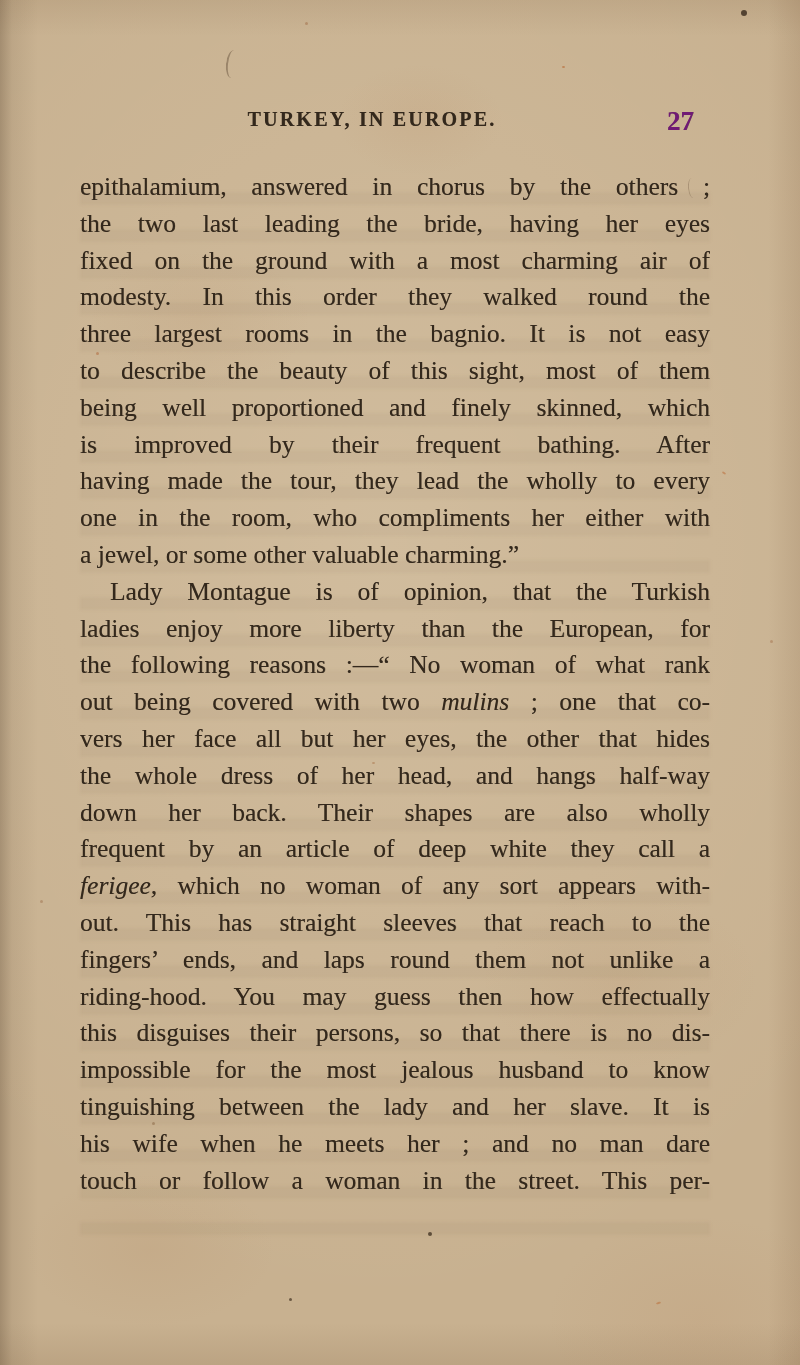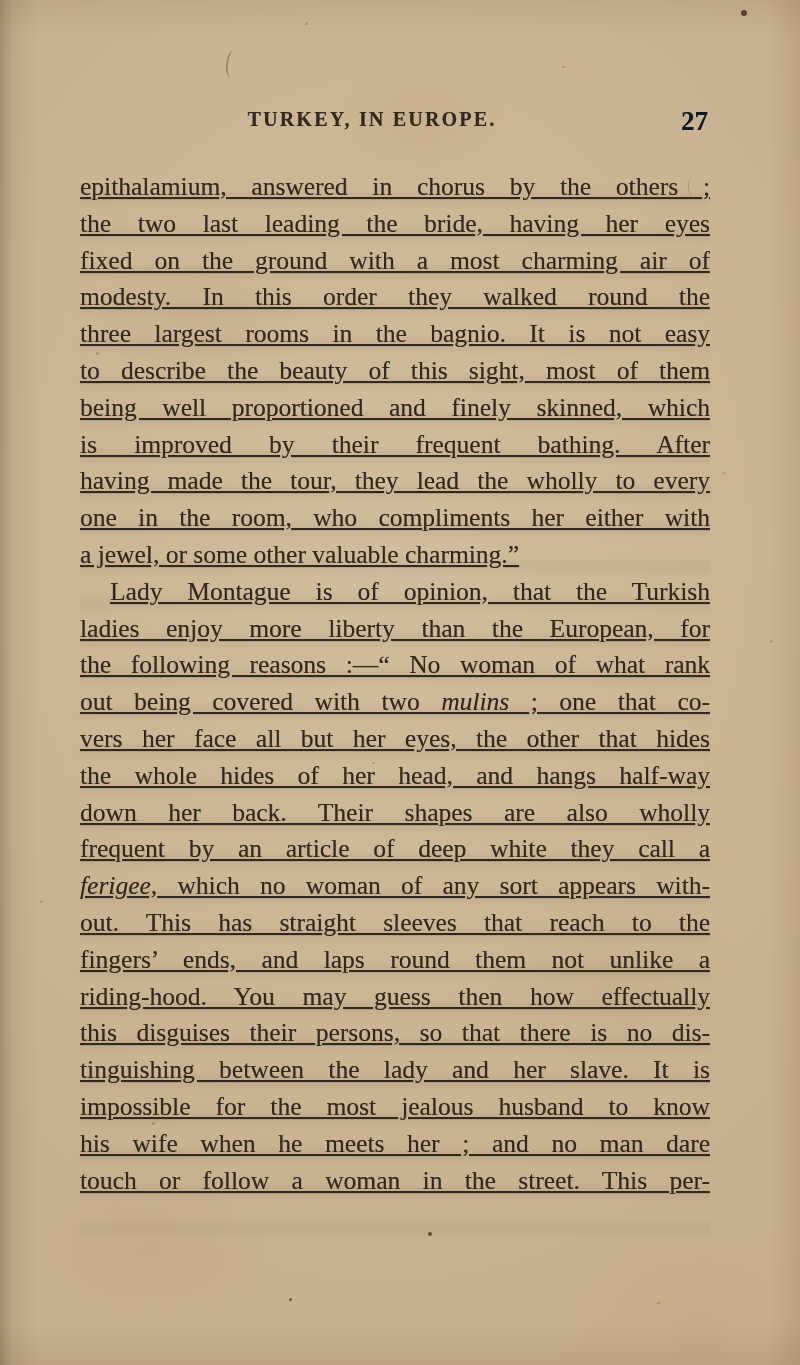--- a/index.html
+++ b/index.html
@@ -28,38 +28,37 @@
     position: absolute; left: 80px; top: 108px; width: 630px; height: 36px;
     z-index: 2; text-align: center;
   }
   .header-title {
     display: inline-block;
     font-size: 20px; font-weight: bold; letter-spacing: 2.2px;
     color: #33281c; text-shadow: 0.3px 0.3px 0.6px rgba(51,40,28,0.5);
     margin-right: 46px; 
   }
   .page-number {
-    position: absolute; right: 2px; top: -2px;
-    font-size: 27px; font-weight: bold; color: #0f172a;
+    position: absolute; right: 16px; top: -2px;
+    font-size: 27px; font-weight: bold; color: #701a75;
     text-shadow: 0.3px 0.3px 0.6px rgba(51,40,28,0.5);
   }
   .bleed-through {
     position: absolute; left: 80px; top: 192px; width: 630px; height: 1050px;
     z-index: 1; pointer-events: none;
     background: repeating-linear-gradient(180deg,
       rgba(92,68,46,0.05) 0px, rgba(92,68,46,0.05) 13px,
       rgba(92,68,46,0) 13px, rgba(92,68,46,0) 36.8px);
     filter: blur(1.6px);
   }
   .body-text {
     position: absolute; left: 80px; top: 169px; width: 630px;
     z-index: 2;
     font-size: 25.5px; color: #33281c;
     text-shadow: 0.3px 0.3px 0.6px rgba(51,40,28,0.45);
-    text-decoration: underline;
   }
   .line {
     height: 36.8px; line-height: 36.8px;
     text-align: justify; text-align-last: justify;
     overflow: hidden; white-space: normal;
   }
   .line.nojust { text-align-last: left; }
   .line.indent { text-indent: 30px; }
   .it { font-style: italic; }
   .speck { position: absolute; border-radius: 50%; z-index: 3; }
@@ -114,25 +113,25 @@
     <div class="line"><span>being well proportioned and finely skinned, which</span></div>
     <div class="line"><span>is improved by their frequent bathing. After</span></div>
     <div class="line"><span>having made the tour, they lead the wholly to every</span></div>
     <div class="line"><span>one in the room, who compliments her either with</span></div>
     <div class="line nojust"><span>a jewel, or some other valuable charming.”</span></div>
     <div class="line indent"><span>Lady Montague is of opinion, that the Turkish</span></div>
     <div class="line"><span>ladies enjoy more liberty than the European, for</span></div>
     <div class="line"><span>the following reasons :—“ No woman of what rank</span></div>
     <div class="line"><span>out being covered with two </span><span class="it">mulins</span><span> ; one that co-</span></div>
     <div class="line"><span>vers her face all but her eyes, the other that hides</span></div>
-    <div class="line"><span>the whole hides of her head, and hangs half-way</span></div>
+    <div class="line"><span>the whole dress of her head, and hangs half-way</span></div>
     <div class="line"><span>down her back. Their shapes are also wholly</span></div>
     <div class="line"><span>frequent by an article of deep white they call a</span></div>
     <div class="line"><span class="it">ferigee,</span><span> which no woman of any sort appears with-</span></div>
     <div class="line"><span>out. This has straight sleeves that reach to the</span></div>
     <div class="line"><span>fingers’ ends, and laps round them not unlike a</span></div>
     <div class="line"><span>riding-hood. You may guess then how effectually</span></div>
     <div class="line"><span>this disguises their persons, so that there is no dis-</span></div>
+    <div class="line"><span>impossible for the most jealous husband to know</span></div>
     <div class="line"><span>tinguishing between the lady and her slave. It is</span></div>
-    <div class="line"><span>impossible for the most jealous husband to know</span></div>
     <div class="line"><span>his wife when he meets her ; and no man dare</span></div>
     <div class="line"><span>touch or follow a woman in the street. This per-</span></div>
   </div>
 
 </body></html>

